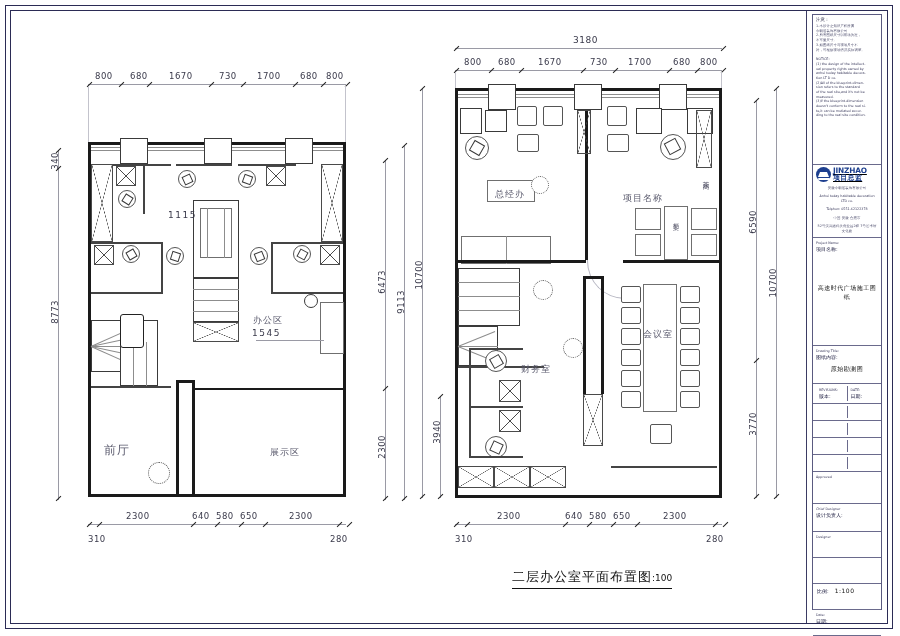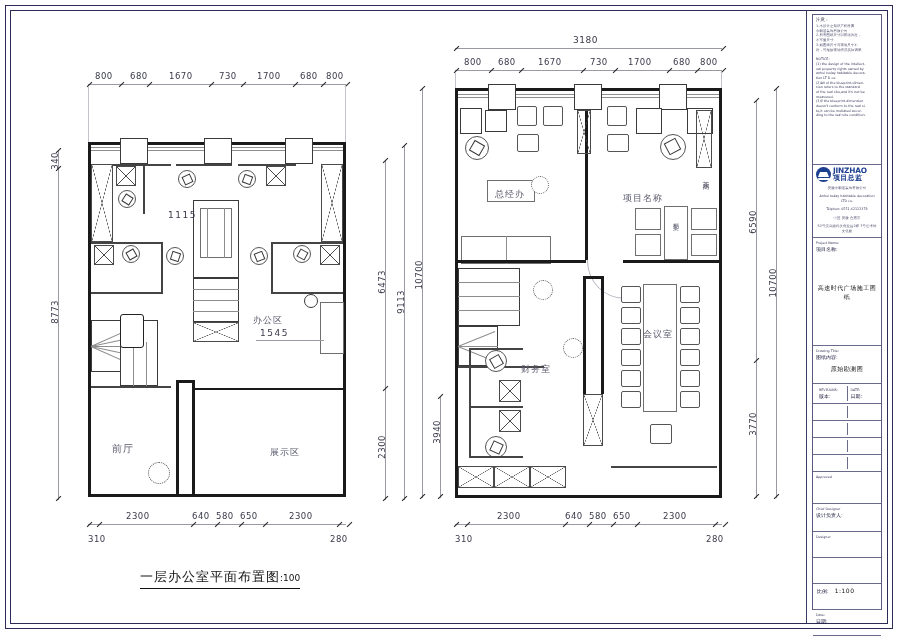--- a/index.html
+++ b/index.html
@@ -54,21 +54,21 @@
   .ten{font-size:3.3px;color:#3a3a5c;line-height:1.42;}
   .tbig{font-size:6px;color:#111;letter-spacing:.5px;}
   .tmid{font-size:5px;color:#15153a;}
 
   .logo{display:flex;align-items:center;gap:2px;padding:2px 3px 1px;}
   .logomark{width:15px;height:15px;border-radius:50%;background:#1d3f8f;position:relative;flex:none;}
   .logomark:before{content:"";position:absolute;left:2px;top:5px;width:11px;height:0;
       border-left:2.8px solid transparent;border-right:2.8px solid transparent;border-bottom:5px solid #fff;
       box-sizing:border-box;}
   .logomark:after{content:"";position:absolute;left:1.5px;bottom:2.3px;width:12px;height:2px;background:#fff;border-radius:1px;}
-  .logotext{line-height:1.05;}
+  .logotext{line-height:1.05;text-decoration:underline;}
   .lt1{font-size:7.4px;font-weight:bold;color:#1d3f8f;letter-spacing:-.2px;}
   .lt2{font-size:7px;font-weight:bold;color:#1d3f8f;letter-spacing:.3px;}
 
   .row2{display:flex;}
   .row2 > div{flex:1;padding:2px 3px;box-sizing:border-box;}
   .row2 > div:first-child{border-right:1px solid #6a6a8c;}
 
   .scale-row{display:flex;align-items:baseline;gap:6px;padding:3px 4px;}
 </style>
 </head>
@@ -155,25 +155,25 @@
     <div class="wall" style="left:104px;top:238px;width:2.5px;height:117px;"></div>
     <div class="wall" style="left:88px;top:238px;width:18px;height:2.5px;"></div>
     <div class="wall" style="left:106px;top:246px;width:150px;height:2px;"></div>
 
     <div class="box" style="left:216px;top:152px;width:14px;height:14px;border-radius:50%;"></div>
     <div class="boxl" style="left:232px;top:160px;width:24px;height:52px;"></div>
 
     <div class="circ" style="left:60px;top:320px;width:22px;height:22px;border-style:dotted;"></div>
 
     <div class="rlabel" style="left:165px;top:172px;font-size:9px;">办公区</div>
-    <div class="rlabel" style="left:24px;top:300px;font-size:10px;text-align:right;">前厅</div>
+    <div class="rlabel" style="left:16px;top:300px;font-size:12px;text-align:right;">前厅</div>
     <div class="rlabel" style="left:182px;top:288px;font-size:9px;margin-top:16px;">展示区</div>
 
     <div class="dimtxt" style="left:80px;top:68px;font-size:9px;letter-spacing:1.5px;">1115</div>
-    <div class="dimtxt" style="left:172px;top:186px;font-size:9px;letter-spacing:1.5px;">1545</div>
+    <div class="dimtxt" style="left:164px;top:186px;font-size:9px;letter-spacing:1.5px;">1545</div>
     <div class="dimline" style="left:168px;top:198px;width:68px;height:1px;"></div>
   </div>
 
   <div>
     <div class="dimline" style="left:88px;top:84px;width:258px;height:1px;"></div>
     <div class="dimtxt" style="left:95px;top:71px;">800</div>
     <div class="dimtxt" style="left:130px;top:71px;">680</div>
     <div class="dimtxt" style="left:169px;top:71px;">1670</div>
     <div class="dimtxt" style="left:219px;top:71px;">730</div>
     <div class="dimtxt" style="left:257px;top:71px;">1700</div>
@@ -225,23 +225,20 @@
     <div class="tick" style="left:190px;top:524px;"></div>
     <div class="tick" style="left:214px;top:524px;"></div>
     <div class="tick" style="left:238px;top:524px;"></div>
     <div class="tick" style="left:262px;top:524px;"></div>
     <div class="tick" style="left:336px;top:524px;"></div>
     <div class="tick" style="left:346px;top:524px;"></div>
     <div class="dimtxt" style="left:88px;top:534px;">310</div>
     <div class="dimtxt" style="left:330px;top:534px;">280</div>
   </div>
 
-  <div class="ptitle" style="left:140px;top:568px;">
-    <span>一层办公室平面布置图</span><span class="sc">:100</span>
-  </div>
 
   <div class="plan planB">
 
     <div class="wall" style="left:0;top:0;width:267px;height:3px;"></div>
     <div class="wall" style="left:0;top:0;width:3px;height:410px;"></div>
     <div class="wall" style="left:264px;top:0;width:3px;height:410px;"></div>
     <div class="wall" style="left:0;top:407px;width:267px;height:3px;"></div>
     <div class="hair" style="left:3px;top:6px;width:261px;height:1px;"></div>
     <div class="hair" style="left:3px;top:9px;width:261px;height:1px;"></div>
 
@@ -404,20 +401,23 @@
     <div class="tick" style="left:562px;top:524px;"></div>
     <div class="tick" style="left:586px;top:524px;"></div>
     <div class="tick" style="left:610px;top:524px;"></div>
     <div class="tick" style="left:634px;top:524px;"></div>
     <div class="tick" style="left:712px;top:524px;"></div>
     <div class="tick" style="left:722px;top:524px;"></div>
     <div class="dimtxt" style="left:455px;top:534px;">310</div>
     <div class="dimtxt" style="left:706px;top:534px;">280</div>
   </div>
 
+  <div class="ptitle" style="left:512px;top:568px;">
+    <span>二层办公室平面布置图</span><span class="sc">:100</span>
+  </div>
 
   <div class="tb"></div>
   <div class="tbbox">
 
     <div class="tbsec" style="height:150px;">
       <div class="tcn">注意：</div>
       <div class="tlab">1.本设计之知识产权所属</div>
       <div class="tlab">今朝居装饰有限公司</div>
       <div class="tlab">2.所有图纸尺寸以现场为准，</div>
       <div class="tlab">不可量尺寸。</div>

